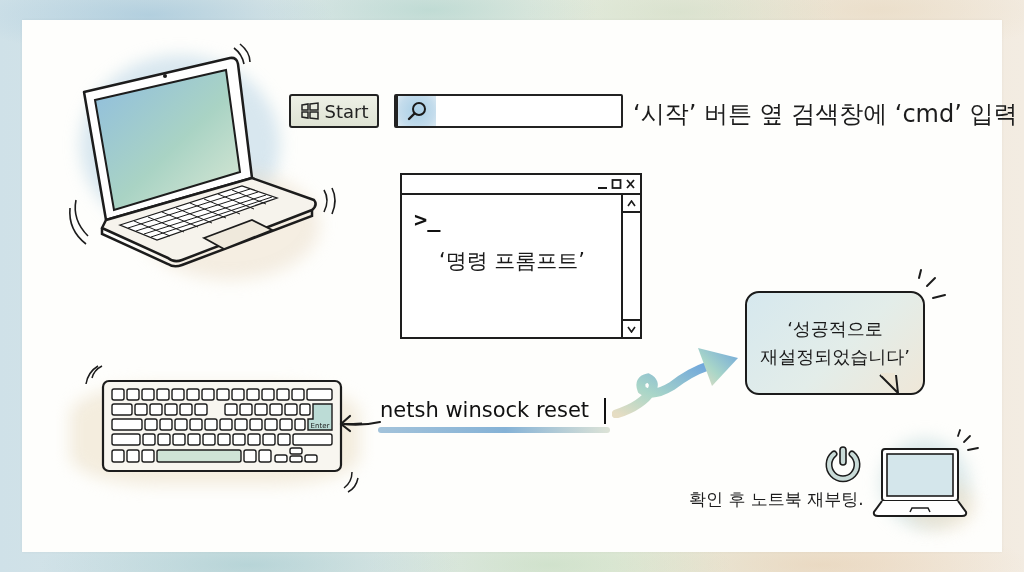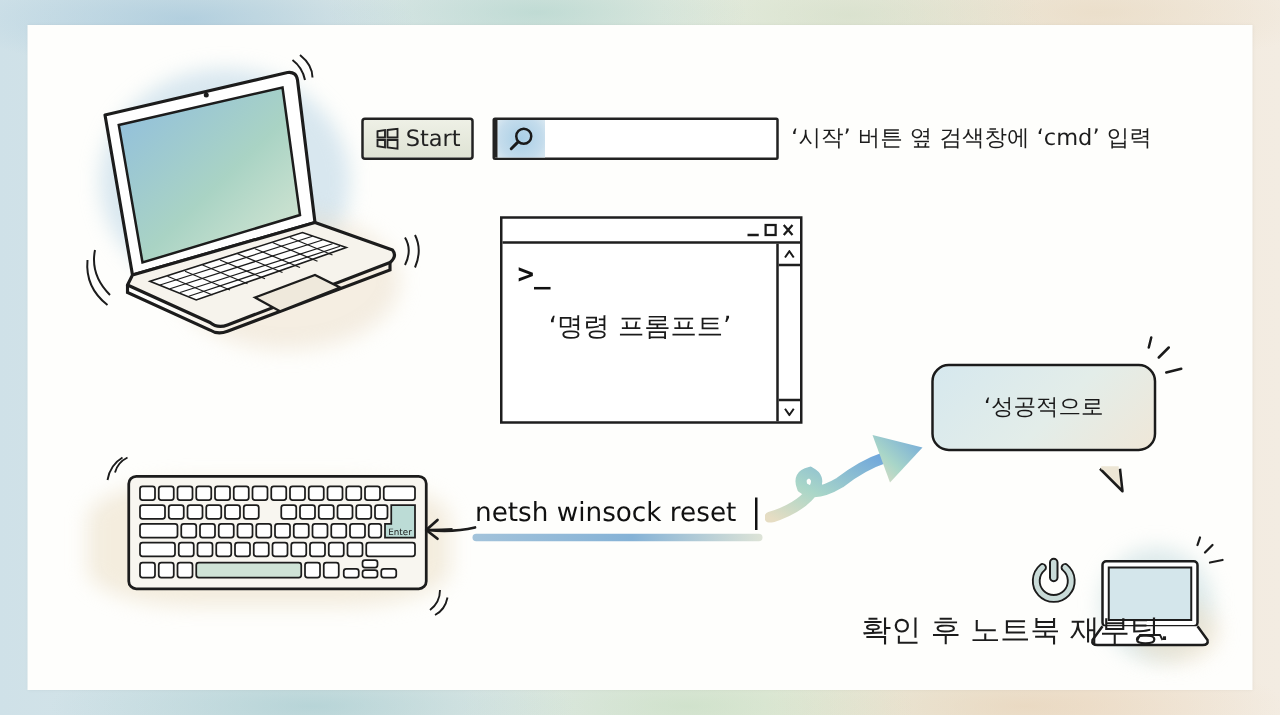--- a/index.html
+++ b/index.html
@@ -35,21 +35,21 @@
     left:394px; top:94px; width:229px; height:34px; box-sizing:border-box;
     border:2px solid #222; border-radius:2px; background:#fff;
     display:flex; align-items:stretch;
   }
   .search-text { flex:1; padding-left:10px; font-size:19px; line-height:30px; color:#111; }
   .search-btn {
     width:38px; border-left:2px solid #222;
     background:radial-gradient(circle at 50% 50%, #a9cfe6 0%, #c4dcec 70%, #d9e8f1 100%);
     display:flex; align-items:center; justify-content:center;
   }
-  .step1-caption { left:633px; top:98px; font-size:18px; white-space:nowrap; }
+  .step1-caption { left:633px; top:98px; font-size:24px; white-space:nowrap; }
 
   
   .cmd {
     left:400px; top:173px; width:242px; height:166px; box-sizing:border-box;
     border:2px solid #1e1e1e; background:#fff;
   }
   .cmd-titlebar {
     position:absolute; left:0; top:0; right:0; height:18px; border-bottom:2px solid #1e1e1e;
   }
   .cmd-ctrls { position:absolute; right:4px; top:0; height:18px; display:flex; align-items:center; gap:3px; }
@@ -57,38 +57,38 @@
     position:absolute; right:0; top:20px; bottom:0; width:17px; border-left:2px solid #1e1e1e;
   }
   .scroll-btn { position:absolute; left:0; right:0; height:16px; display:flex; align-items:center; justify-content:center; font-size:11px; font-weight:bold; }
   .scroll-up { top:0; border-bottom:2px solid #1e1e1e; }
   .scroll-down { bottom:0; border-top:2px solid #1e1e1e; }
   .prompt { position:absolute; left:12px; top:32px; font-family:"DejaVu Sans Mono", monospace; font-size:22px; font-weight:bold; color:#111; }
   .cmd-caption { position:absolute; left:0; right:18px; top:72px; text-align:center; font-size:21px; line-height:28px; color:#1a1a1a; }
 
   
   .bubble {
-    left:745px; top:291px; width:180px; height:70px; box-sizing:border-box;
+    left:745px; top:291px; width:180px; height:104px; box-sizing:border-box;
     border:2px solid #1b1b1b; border-radius:14px;
     background:linear-gradient(135deg,#d6e8ee 0%,#e3ede9 55%,#efe7d8 100%);
     display:flex; align-items:center; justify-content:center; text-align:center;
     font-size:18px; line-height:28px; color:#1a1a1a;
   }
 
   
   .command {
     left:380px; top:398px; font-size:21px; color:#111; white-space:nowrap;
   }
   .command-underline {
     left:378px; top:427px; width:232px; height:6px; border-radius:3px;
     background:linear-gradient(90deg,rgba(140,180,210,0.8),rgba(120,170,210,0.9) 55%,rgba(200,210,190,0.6));
   }
   .cursor { left:604px; top:398px; width:2px; height:26px; background:#111; }
 
-  .step4-caption { left:689px; top:488px; font-size:24px; white-space:nowrap; }
+  .step4-caption { left:689px; top:488px; font-size:17px; white-space:nowrap; }
 
   .wash { position:absolute; border-radius:50%; filter:blur(8px); }
 </style>
 </head>
 <body>
 
 <div class="card"></div>
 
 <div class="wash" style="left:80px;top:55px;width:200px;height:180px;background:rgba(170,205,225,0.45);"></div>
 <div class="wash" style="left:140px;top:170px;width:180px;height:110px;background:rgba(235,222,200,0.5);"></div>
@@ -291,20 +291,21 @@
       <stop offset="1" stop-color="#6fa6dc"></stop>
     </linearGradient>
   </defs>
   <path d="M4,78 Q30,70 40,54 Q44,46 36,42 Q26,44 30,54 Q40,62 60,50 Q78,36 96,30" fill="none" stroke="url(#arr)" stroke-width="9" stroke-linecap="round"></path>
   <path d="M86,12 L126,22 L100,50 Z" fill="url(#arr)"></path>
 </svg>
 
 <div class="abs bubble hand">
   <div>
     <div>‘성공적으로</div>
+    <div>재설정되었습니다’</div>
   </div>
 </div>
 <svg class="abs" style="left:878px;top:373px" width="30" height="22" viewBox="0 0 30 22">
   <path d="M2,2 L20,20 L18,2" fill="#ede6d5" stroke="#1b1b1b" stroke-width="2" stroke-linejoin="round"></path>
   <path d="M3,1 L17,1" stroke="#ede6d5" stroke-width="3"></path>
 </svg>
 <svg class="abs" style="left:913px;top:268px" width="36" height="34" viewBox="0 0 36 34">
   <path d="M6,10 L8,2" stroke="#1b1b1b" stroke-width="2" stroke-linecap="round"></path>
   <path d="M14,18 L22,10" stroke="#1b1b1b" stroke-width="2" stroke-linecap="round"></path>
   <path d="M20,30 L32,27" stroke="#1b1b1b" stroke-width="2" stroke-linecap="round"></path>

